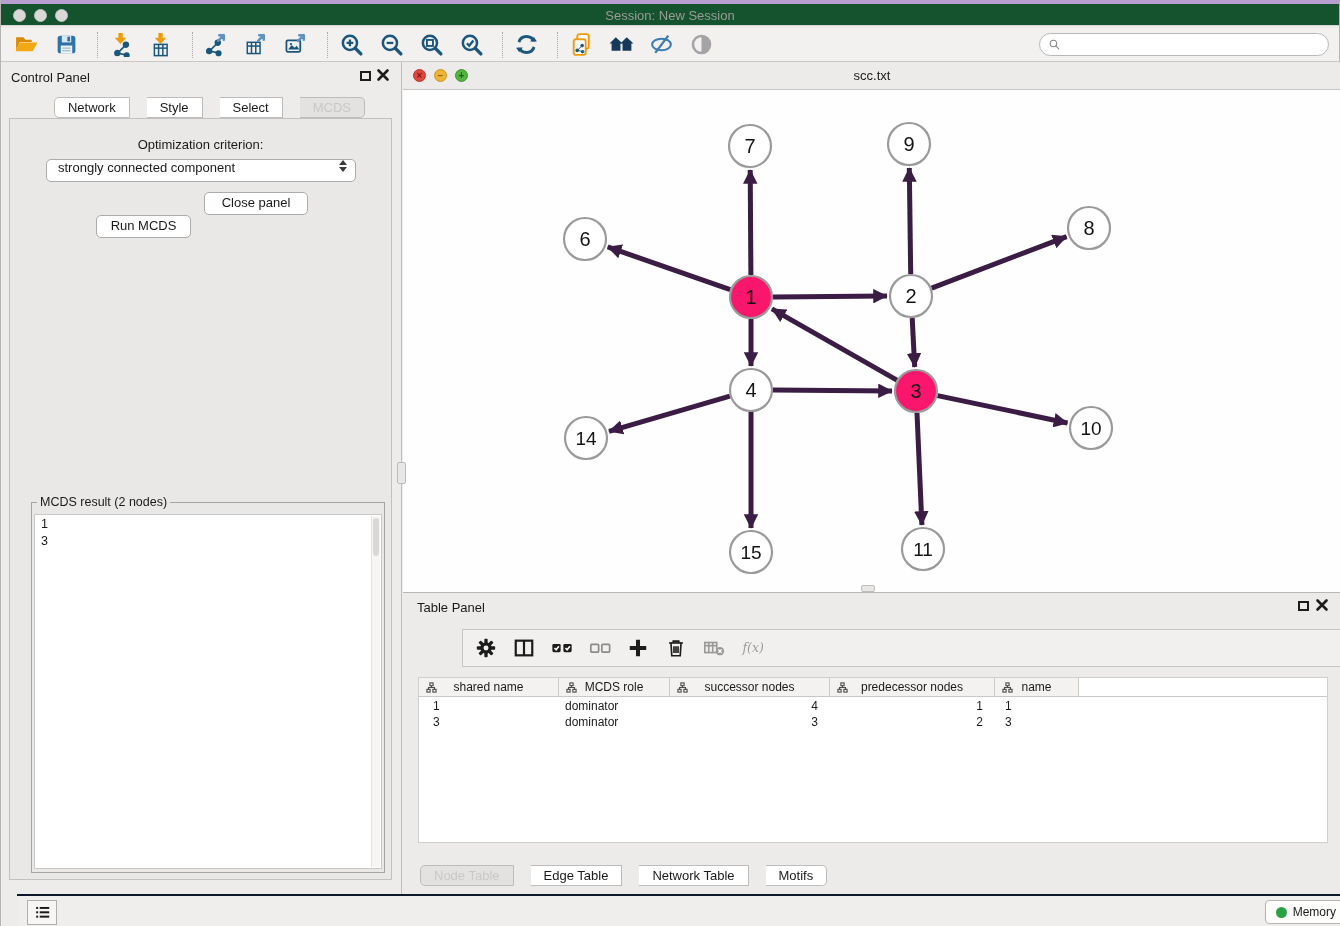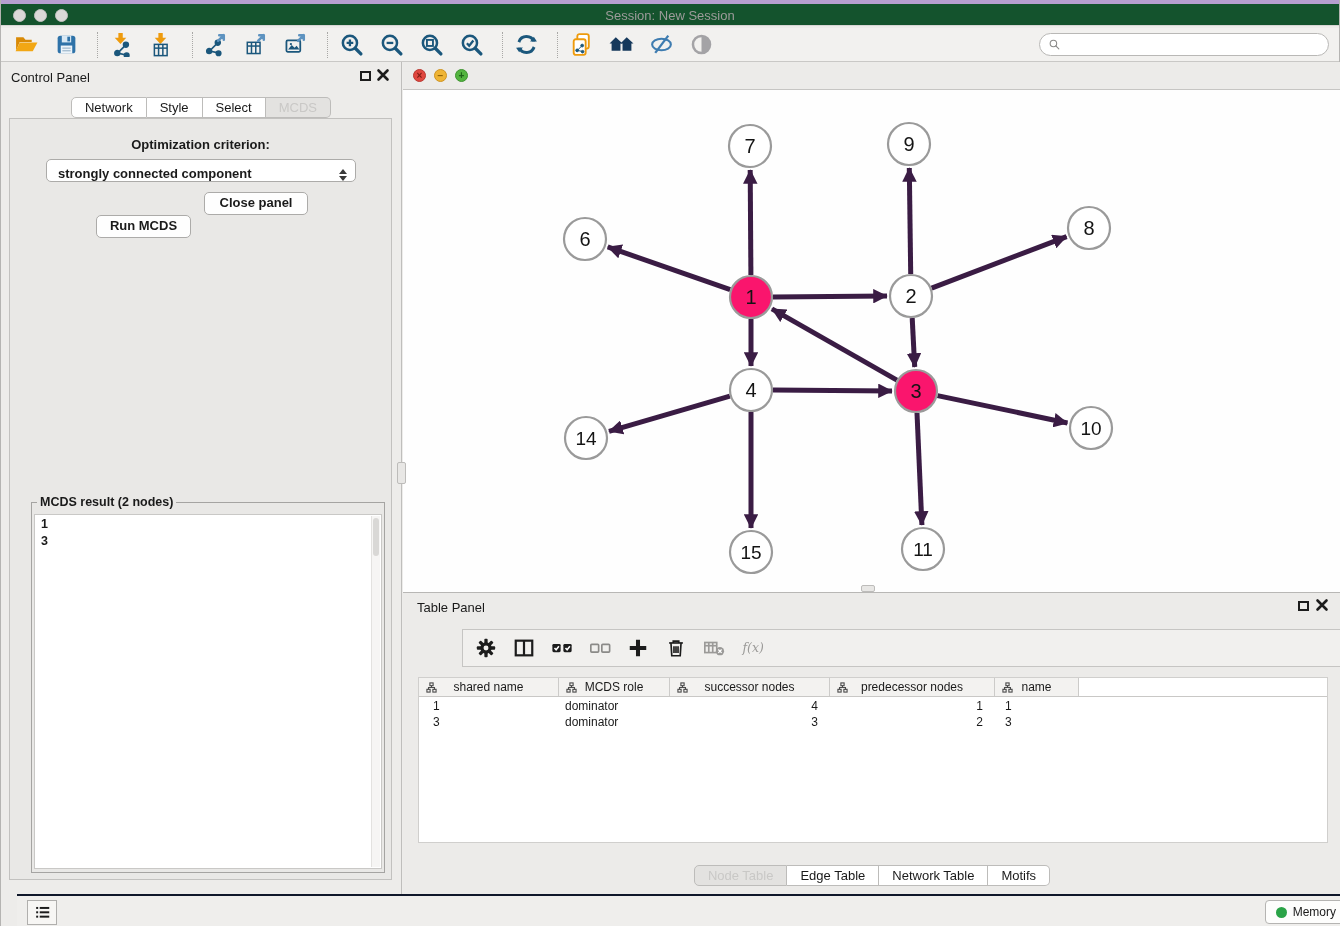--- a/index.html
+++ b/index.html
@@ -29,29 +29,29 @@
 
   
   .control-panel { position:absolute; left:0; top:62px; width:401px; height:832px; background:#EDECEA; border-right:1px solid #BFBEBC; }
   .cp-head-title { position:absolute; left:10px; top:8px; font-size:13px; }
   .float-btn { position:absolute; top:9px; width:11px; height:10px; border:2px solid #1c1c1c; }
   .close-btn { position:absolute; top:6px; width:14px; height:14px; }
   .close-btn svg { width:14px; height:14px; }
   .cp-float { right:30px; } .cp-close { right:11px; }
 
   .segs { display:inline-flex; }
-  .seg { background:#fff; border:1px solid #BDBCBA; border-left:none; padding:2px 13px; font-size:13px; cursor:default; white-space:nowrap; }
+  .seg { background:#fff; border:1px solid #BDBCBA; border-left:none; padding:2px 13px; font-size:13px; cursor:default; white-space:nowrap;margin-left:17px; }
   .seg:first-child { border-left:1px solid #BDBCBA; border-radius:5px 0 0 5px; }
   .seg:last-child { border-radius:0 5px 5px 0; }
   .seg.sel { background:#E3E2E0; color:#C9C8C6; }
 
   .cp-tabs { position:absolute; top:35px; left:0; width:100%; display:flex; justify-content:center; }
-  .cp-body { position:absolute; left:8px; right:9px; top:56px; bottom:14px; background:#E9E8E6; border:1px solid #C2C1BF;font-weight:bold; }
+  .cp-body { position:absolute; left:8px; right:9px; top:56px; bottom:14px; background:#E9E8E6; border:1px solid #C2C1BF; }
   .opt-label { position:absolute; top:18px; left:0; width:100%; text-align:center; font-size:13px; }
-  .dropdown { position:absolute; left:36px; top:40px; width:310px; height:23px; background:#fff; border:1px solid #ACABA9; border-radius:5px; display:flex; align-items:flex-end; padding:0 8px 0 11px; font-size:13px; }
+  .dropdown { position:absolute; left:36px; top:40px; width:310px; height:23px; background:#fff; border:1px solid #ACABA9; border-radius:5px; display:flex; align-items:flex-start; padding:0 8px 0 11px; font-size:13px; }
   .dd-label { flex:1; }
   .dd-stepper { display:flex; flex-direction:column; gap:2px; align-items:center; }
   .tri-up { width:0; height:0; border-left:4px solid transparent; border-right:4px solid transparent; border-bottom:5px solid #3a3a3a; }
   .tri-down { width:0; height:0; border-left:4px solid transparent; border-right:4px solid transparent; border-top:5px solid #3a3a3a; }
   .btn { position:absolute; top:73px; height:23px; background:#FEFEFE; border:1px solid #ACABA9; border-radius:5px; font-size:13px; text-align:center; line-height:20px; cursor:default; }
   .btn-run { left:86px; width:95px;margin-top:23px; }
   .btn-closep { left:194px; width:104px; }
   fieldset.result { position:absolute; left:4px; right:6px; top:376px; bottom:6px; border:1px solid #A5A4A2;margin-left:17px; }
   fieldset.result legend { font-size:12.5px; margin-left:5px; padding:0 3px; }
   .result-area { position:absolute; left:2px; right:2px; top:5px; bottom:3px; background:#fff; border:1px solid #C9C8C6; }
@@ -79,21 +79,21 @@
   .tp-float { right:32px; } .tp-close { right:12px; }
   .tp-toolbar { position:absolute; left:15px; top:36px; width:910px; height:38px; background:#F1F0EE; border:1px solid #C6C5C3; display:flex; align-items:center; padding-left:11px;margin-left:44px; }
   .tbtn2 { width:24px; height:24px; display:flex; align-items:center; justify-content:center; margin-right:14px; cursor:default; }
   .tbtn2 svg { width:22px; height:22px; }
   .tp-table { position:absolute; left:15px; top:84px; width:910px; height:166px; background:#fff; border:1px solid #D0CFCD; }
   .thead { position:absolute; left:0; top:0; width:100%; height:19px; border-bottom:1px solid #C9C8C6; display:flex; }
   .th { position:relative; height:100%; background:#F3F2F0; border-right:1px solid #CCCBC9; display:flex; align-items:center; justify-content:center; font-size:12px; }
   .th .hicon { position:absolute; left:7px; top:4px; }
   .trow { display:flex; height:16px; }
   .td { font-size:12px; line-height:16px; overflow:hidden; white-space:nowrap; }
-  .tp-tabs { position:absolute; left:0; top:272px; width:100%; display:flex; justify-content:center; }
+  .tp-tabs { position:absolute; left:0; top:272px; width:100%; display:flex; }
 
   
   .statusbar { position:absolute; left:16px; top:894px; width:100%; height:32px; background:#EFEEEC; border-top:2px solid #0f172a;padding-left:12px; }
   .list-btn { position:absolute; left:10px; top:4px; width:30px; height:25px; background:#F7F6F4; border:1px solid #B0AFAD; display:flex; align-items:center; justify-content:center; }
   .list-btn svg { width:19px; height:19px; }
   .memory-btn { position:absolute; right:8px; top:4px; height:24px; background:#FDFDFC; border:1px solid #B5B4B2; border-radius:4px; display:flex; align-items:center; padding:0 10px; font-size:12px; }
   .mem-dot { width:11px; height:11px; border-radius:50%; margin-right:6px; }
 </style>
 </head>
 <body>
@@ -318,20 +318,21 @@
     </div>
   </div>
 
   <div class="network-window">
     <div class="nw-titlebar">
       <div class="nw-traffic">
         <span class="mwb c">×</span>
         <span class="mwb m">−</span>
         <span class="mwb z">+</span>
       </div>
+      <div class="nw-title">scc.txt</div>
     </div>
     <div class="nw-canvas">
       <svg width="938" height="502" viewBox="0 0 938 502">
           <defs>
             <marker id="arw" viewBox="0 0 10 10" refX="9.5" refY="5" markerWidth="2.9" markerHeight="2.9" orient="auto">
               <path d="M0 0L10 5L0 10z" fill="#3a1c44"></path>
             </marker>
           </defs>
           <line x1="347.9" y1="185.0" x2="347.2" y2="80.0" stroke="#3a1c44" stroke-width="5" marker-end="url(#arw)"></line>
           <line x1="327.2" y1="199.7" x2="204.7" y2="156.9" stroke="#3a1c44" stroke-width="5" marker-end="url(#arw)"></line>

